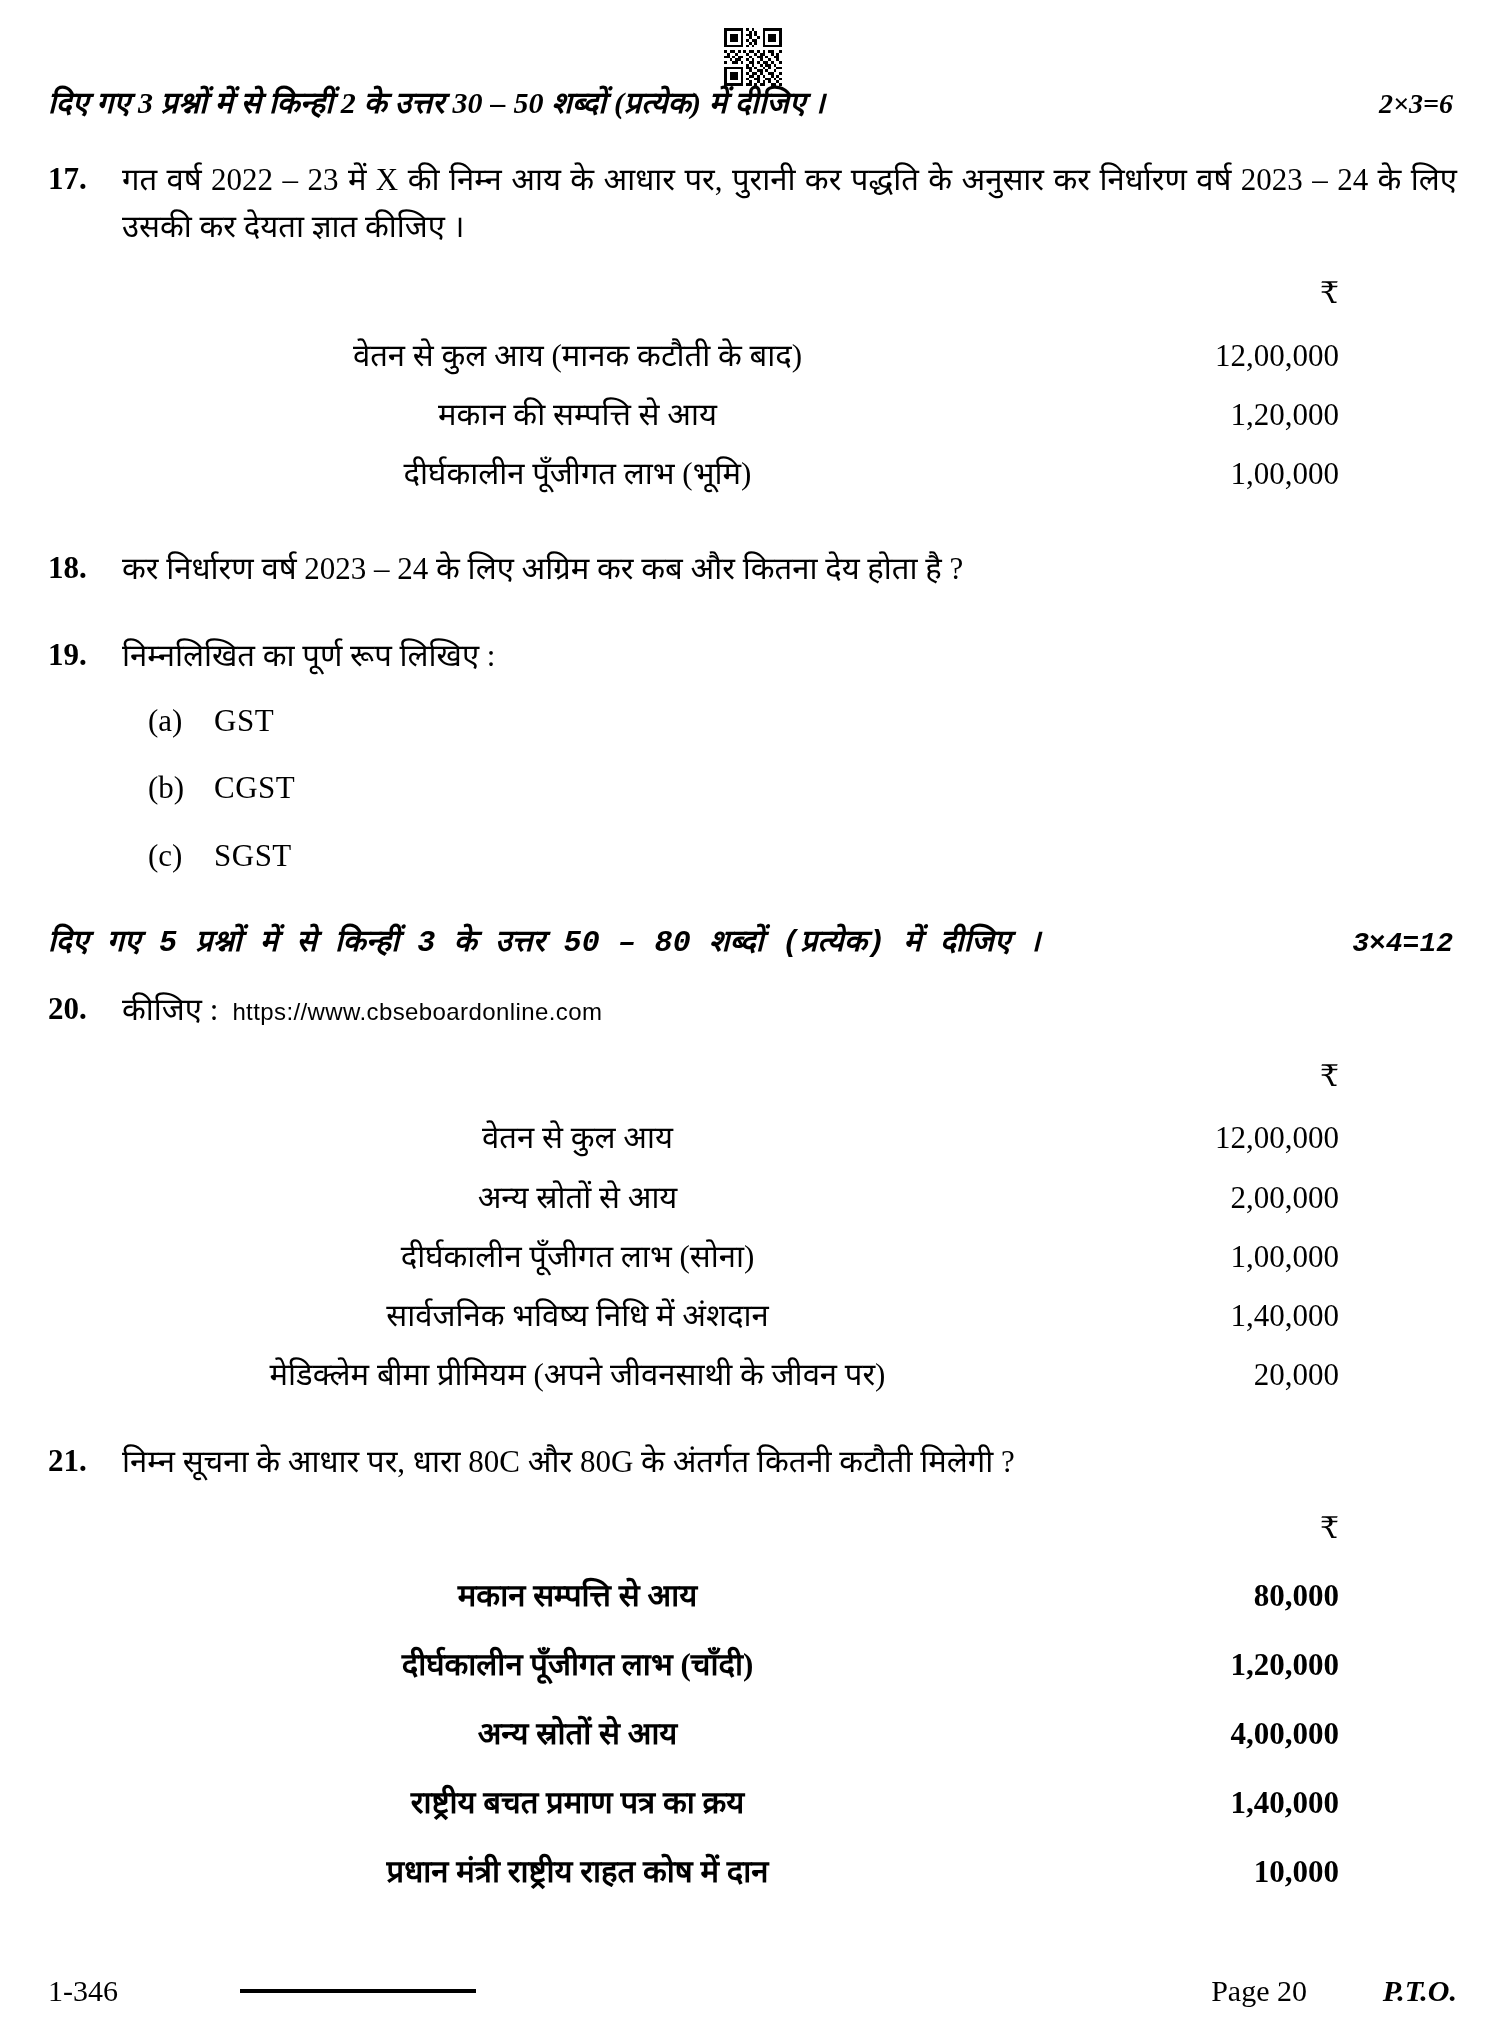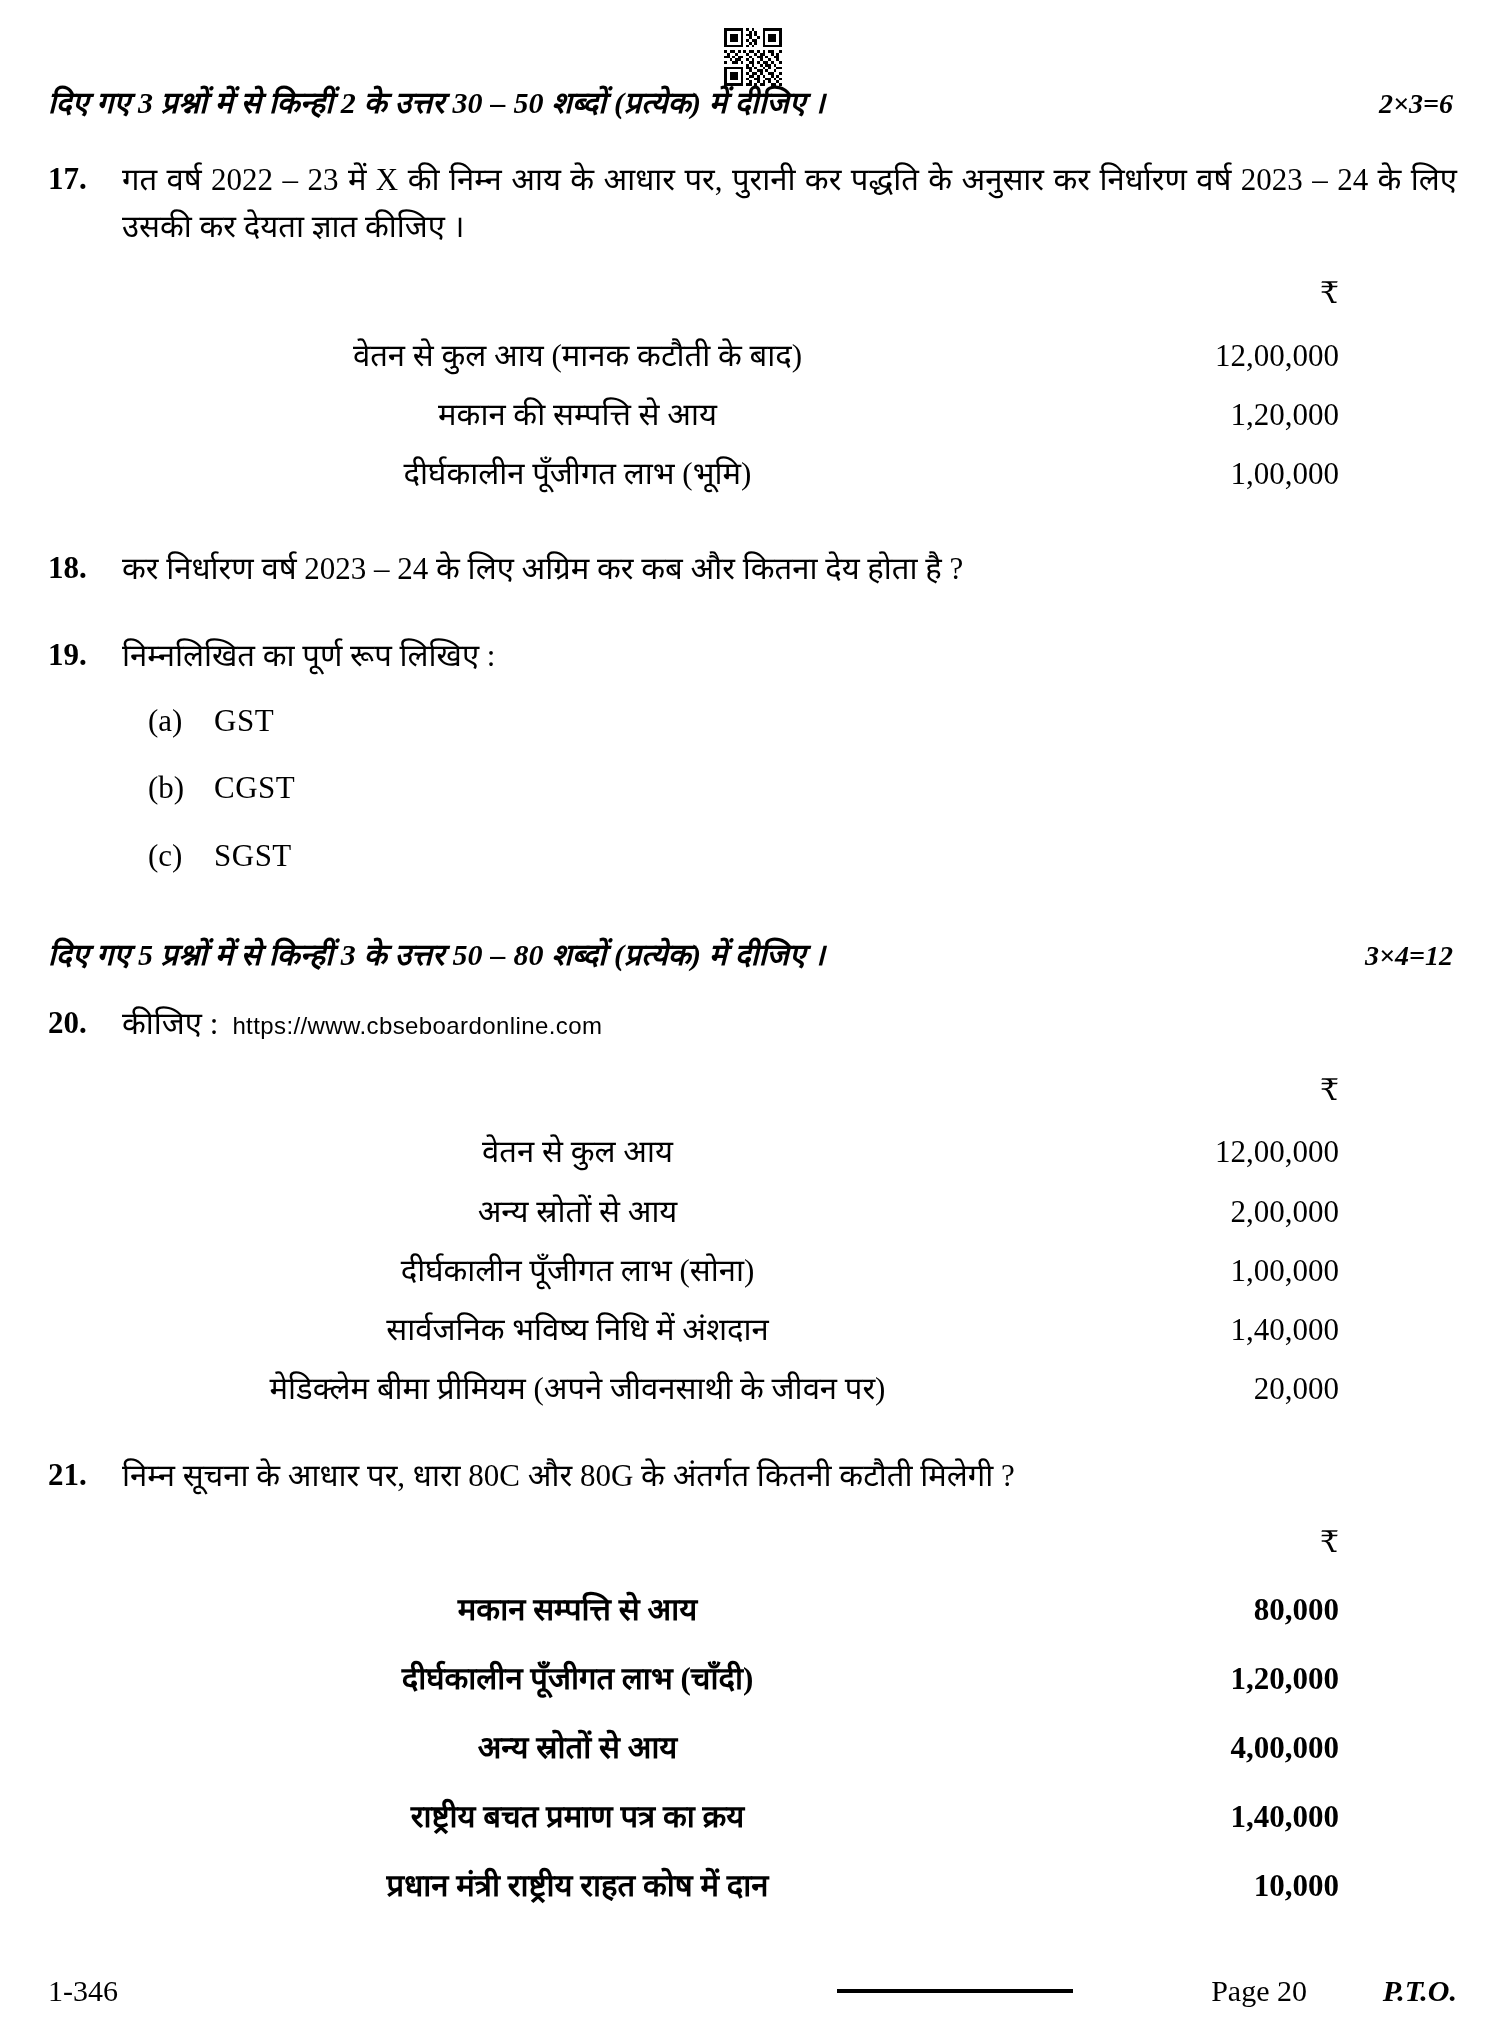--- a/index.html
+++ b/index.html
@@ -157,21 +157,21 @@
   }
   .footer-left {
     font-size: 30px;
     min-width: 150px;
   }
   .footer-center {
     display: flex;
     align-items: center;
     gap: 26px;
     flex: 1 1 auto;
-    justify-content: flex-end;
+    justify-content: space-between;
     padding-left: 42px;
   }
   .footer-rule {
     display: inline-block;
     width: 236px;
     height: 4px;
     background: #000;
   }
   .footer-page {
     font-size: 30px;
@@ -357,21 +357,21 @@
           <span class="sub-value">CGST</span>
         </div>
         <div class="sub-item">
           <span class="sub-label">(c)</span>
           <span class="sub-value">SGST</span>
         </div>
       </div>
     </div>
   </div>
 
-  <div class="instruction-row" style="margin-top:34px;">
+  <div class="instruction-row" style="margin-top:20px;font-family:Liberation Mono, monospace;">
     <div class="instruction-text">दिए गए 5 प्रश्नों में से किन्हीं 3 के उत्तर 50 – 80 शब्दों (प्रत्येक) में दीजिए ।</div>
     <div class="instruction-marks">3×4=12</div>
   </div>
 
   <div class="q-block" style="margin-top:26px;">
     <div class="q-num">20.</div>
     <div class="q-body">
       <div class="q-text">
         <span>कीजिए :</span><span class="url-inline">https://www.cbseboardonline.com</span>
       </div>

